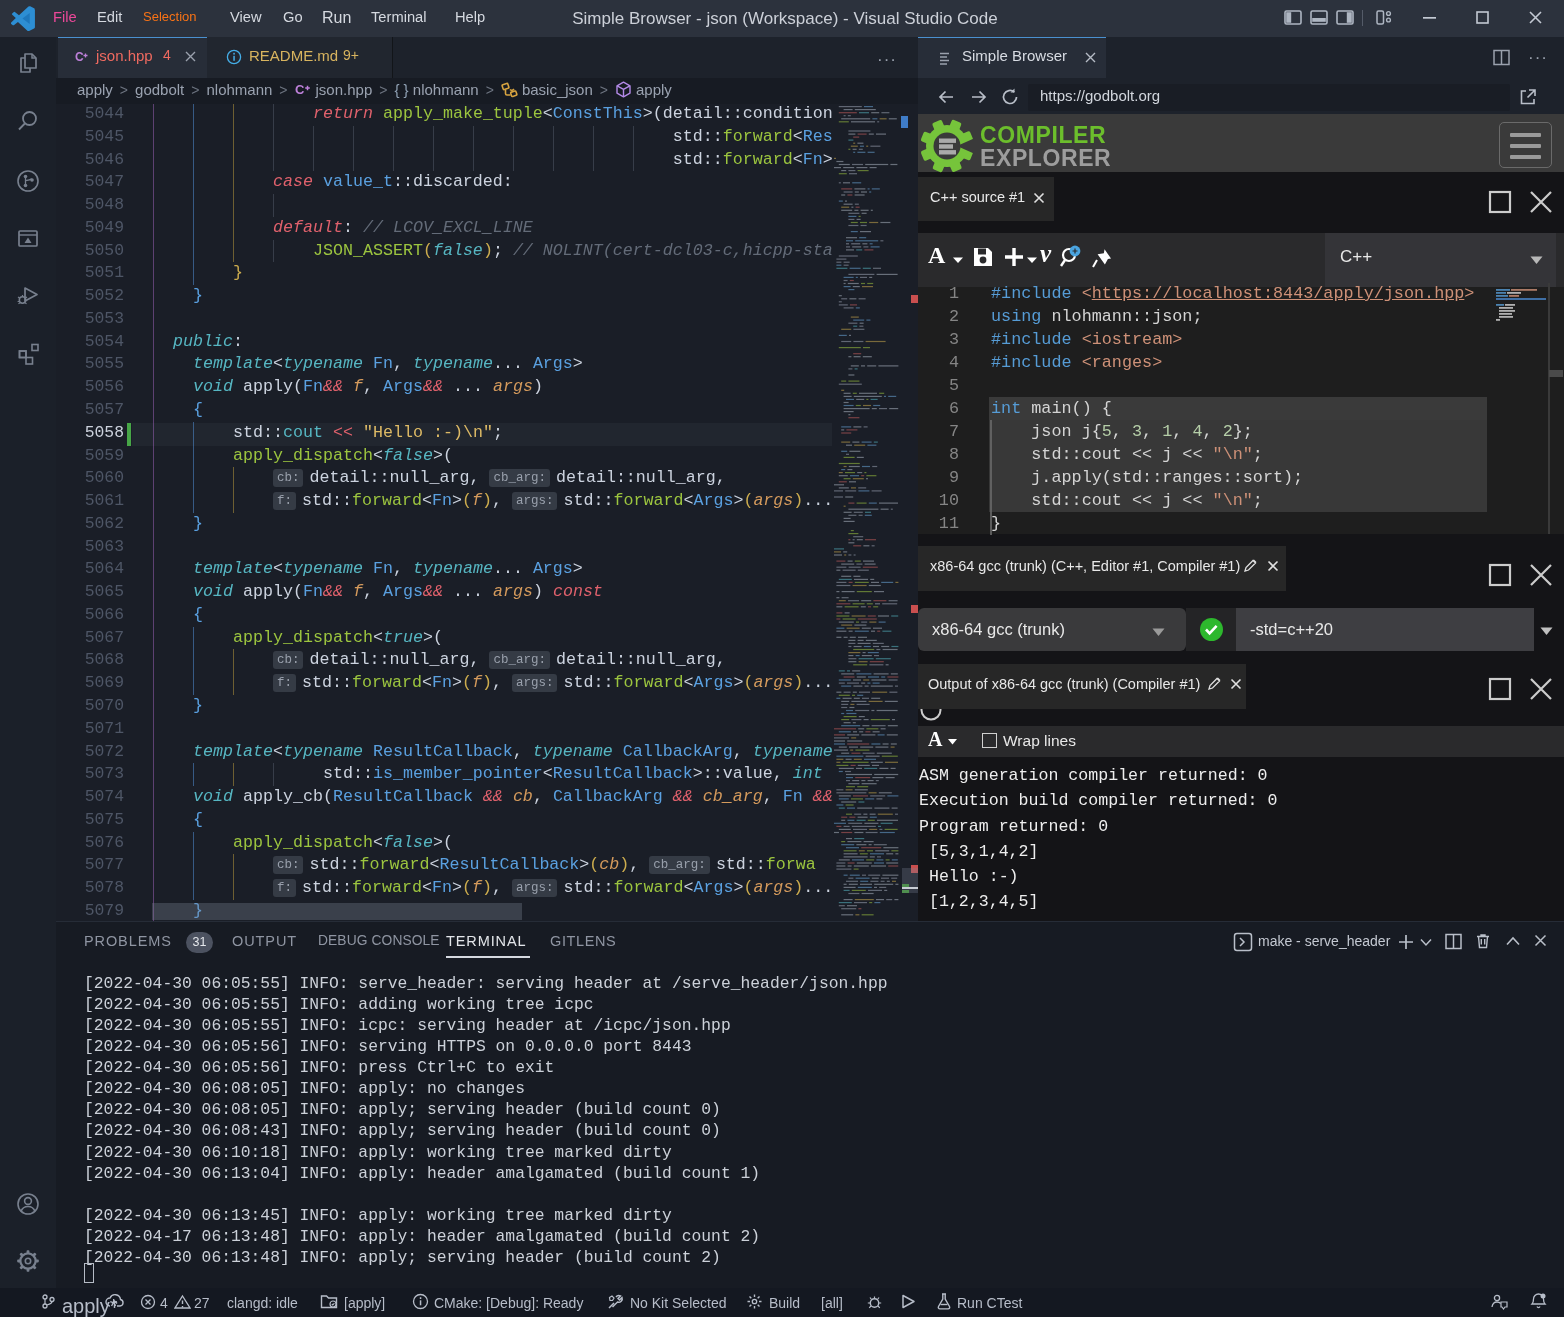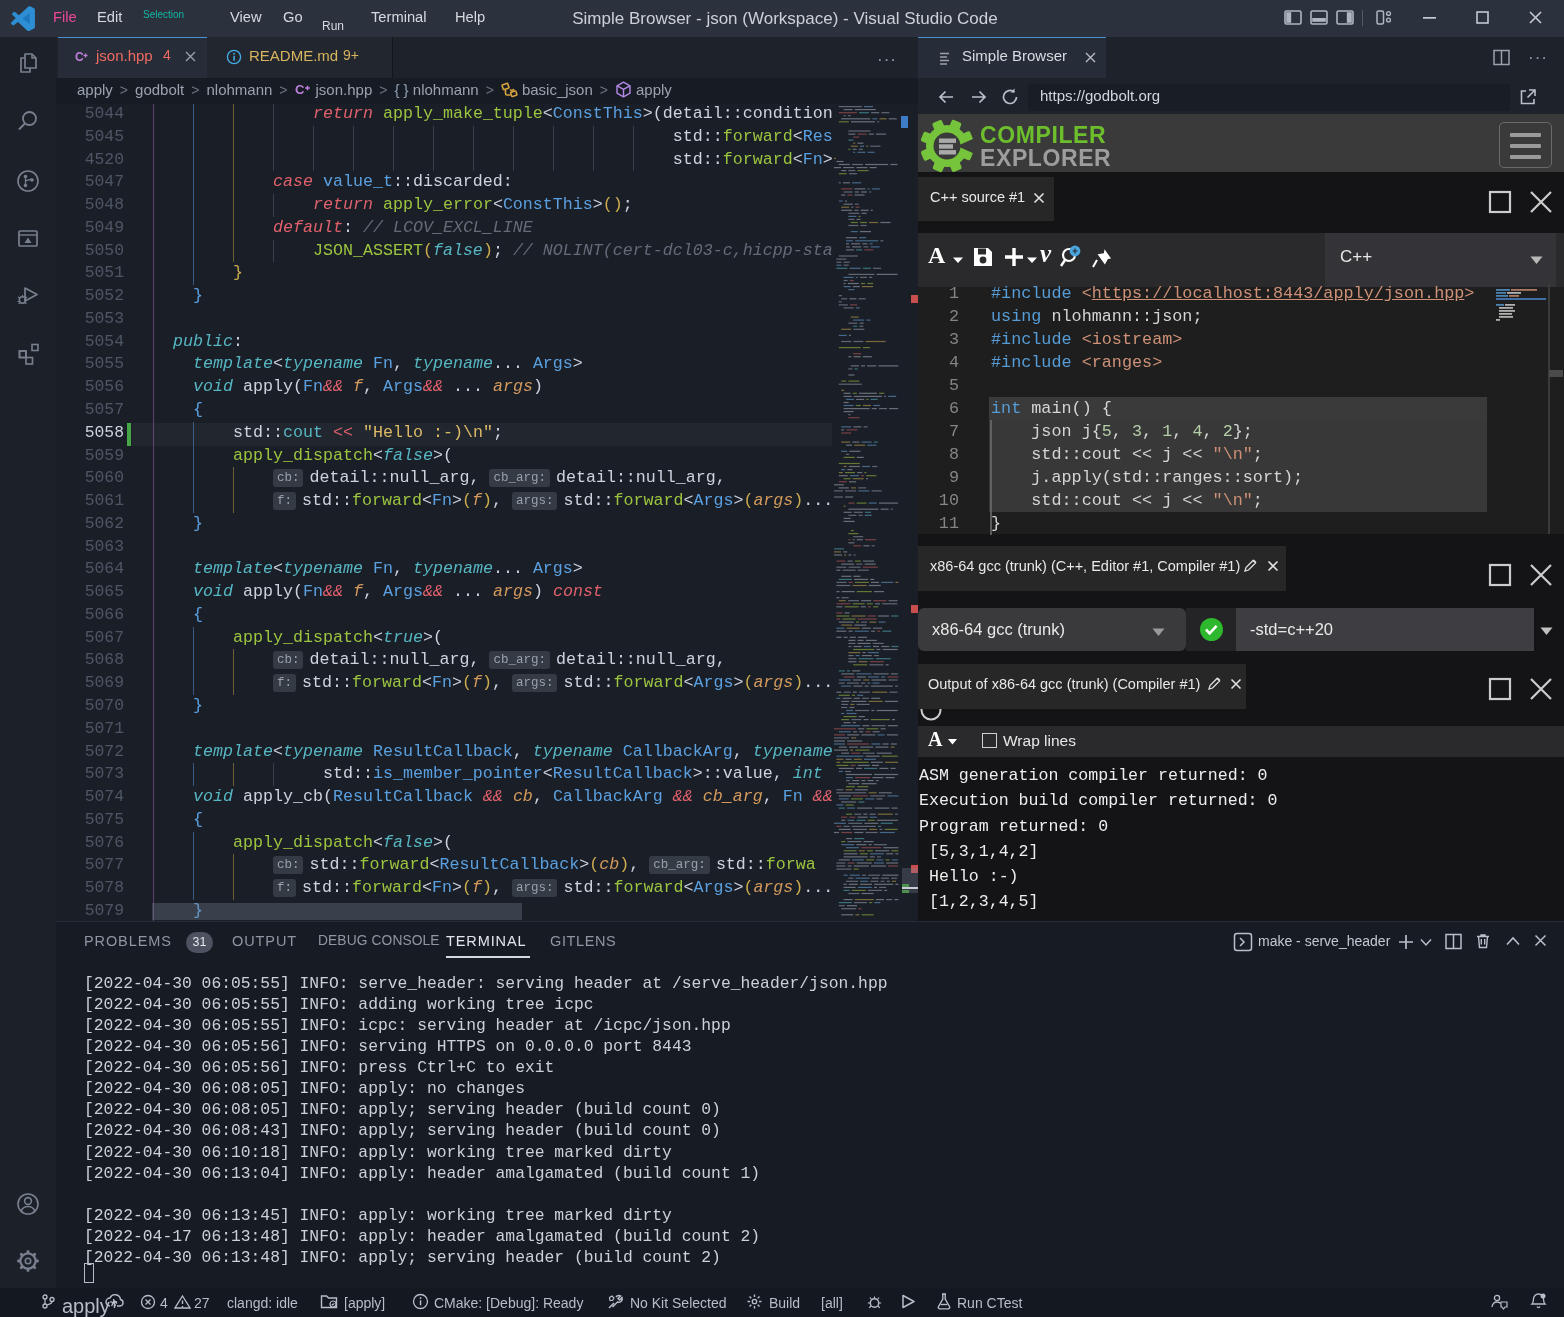--- a/index.html
+++ b/index.html
@@ -29,24 +29,24 @@
 svg{display:block}
 .bc svg{display:inline-block}
 </style></head><body>
 <div class="a" style="left:0px;top:0px;width:1564px;height:37px;background:#2c323d"></div>
 <svg class="a" style="left:11px;top:6px" width="25" height="25" viewBox="0 0 24 24">
 <path fill="#2d8ed3" d="M23.15 2.59 18.4.3a1.44 1.44 0 0 0-1.64.28l-9.1 8.3L3.7 5.87a.96.96 0 0 0-1.23.05L1.2 7.08a.96.96 0 0 0 0 1.42L4.63 11.6.2 15.76a.96.96 0 0 0 0 1.42l1.27 1.16c.34.31.85.33 1.22.05l3.97-3.01 9.1 8.3c.43.44 1.09.55 1.64.28l4.75-2.29c.5-.24.82-.75.82-1.31V3.9c0-.56-.32-1.07-.82-1.31z"></path>
 <path fill="#1e78bd" d="M17.94 17.4 11.03 12l6.91-5.4z"></path>
   </svg>
 <div class="a" style="left:53px;top:9px;width:90px;height:20px;font-size:14.7px;color:#ec4899;width:auto">File</div>
 <div class="a" style="left:97px;top:9px;width:90px;height:20px;font-size:14.7px;color:#d5d9e0;width:auto">Edit</div>
-<div class="a" style="left:143px;top:9px;width:90px;height:20px;font-size:10px;color:#14b8a6;width:auto">Selection</div>
+<div class="a" style="left:143px;top:9px;width:90px;height:20px;font-size:13px;color:#f97316;width:auto">Selection</div>
 <div class="a" style="left:230px;top:9px;width:90px;height:20px;font-size:14.7px;color:#d5d9e0;width:auto">View</div>
 <div class="a" style="left:283px;top:9px;width:90px;height:20px;font-size:14.7px;color:#d5d9e0;width:auto">Go</div>
-<div class="a" style="left:322px;top:19px;width:90px;height:20px;font-size:12px;color:#d5d9e0;width:auto">Run</div>
+<div class="a" style="left:322px;top:9px;width:90px;height:20px;font-size:16px;color:#d5d9e0;width:auto">Run</div>
 <div class="a" style="left:371px;top:9px;width:90px;height:20px;font-size:14.7px;color:#d5d9e0;width:auto">Terminal</div>
 <div class="a" style="left:455px;top:9px;width:90px;height:20px;font-size:14.7px;color:#d5d9e0;width:auto">Help</div>
 <div class="a" style="left:560px;top:9px;width:450px;height:20px;font-size:17px;color:#ccd0d8;text-align:center">Simple Browser - json (Workspace) - Visual Studio Code</div>
 <svg class="a" style="left:1283px;top:8px" width="20" height="20" viewBox="0 0 20 20">
     <rect x="2" y="3" width="16" height="13" rx="1.5" fill="none" stroke="#aeb6c2" stroke-width="1.6"></rect>
     <rect x="3.2" y="4.2" width="5" height="10.6" fill="#aeb6c2"></rect>
   </svg>
 <svg class="a" style="left:1309px;top:8px" width="20" height="20" viewBox="0 0 20 20">
     <rect x="2" y="3" width="16" height="13" rx="1.5" fill="none" stroke="#aeb6c2" stroke-width="1.6"></rect>
     <rect x="3.2" y="10" width="13.6" height="3.8" fill="#aeb6c2"></rect>
@@ -157,21 +157,21 @@
         <path d="M2.2 4.9 8.5 8.4l6.3-3.5M8.5 8.4v7.2"></path>
       </g>
     </svg><span>apply</span></div>
 <style>.bc s{text-decoration:none;color:#6d7480;margin:0 7px;font-size:14px}</style>
 <div class="a" style="left:56px;top:104px;width:776px;height:817px;background:#1a1e27;overflow:hidden"></div>
 <div class="a" style="left:132px;top:423px;width:700px;height:23px;background:#21262f"></div>
 <div class="a" style="left:127px;top:423px;width:3.5px;height:23px;background:#47a647"></div>
 <div class="a" style="left:56px;top:104px;width:68px;height:817px;overflow:hidden">
 <div class="num" style="top:-1px;color:#4e5666">5044</div>
 <div class="num" style="top:22px;color:#4e5666">5045</div>
-<div class="num" style="top:45px;color:#4e5666">4520</div>
+<div class="num" style="top:45px;color:#4e5666">5046</div>
 <div class="num" style="top:67px;color:#4e5666">5047</div>
 <div class="num" style="top:90px;color:#4e5666">5048</div>
 <div class="num" style="top:113px;color:#4e5666">5049</div>
 <div class="num" style="top:136px;color:#4e5666">5050</div>
 <div class="num" style="top:158px;color:#4e5666">5051</div>
 <div class="num" style="top:181px;color:#4e5666">5052</div>
 <div class="num" style="top:204px;color:#4e5666">5053</div>
 <div class="num" style="top:227px;color:#4e5666">5054</div>
 <div class="num" style="top:249px;color:#4e5666">5055</div>
 <div class="num" style="top:272px;color:#4e5666">5056</div>
@@ -221,21 +221,20 @@
 <div class="gl" style="left:280px;top:22px;height:45px;background:rgba(90,100,115,0.45)"></div>
 <div class="gl" style="left:320px;top:22px;height:45px;background:rgba(90,100,115,0.45)"></div>
 <div class="gl" style="left:360px;top:22px;height:45px;background:rgba(90,100,115,0.45)"></div>
 <div class="gl" style="left:400px;top:22px;height:45px;background:rgba(90,100,115,0.45)"></div>
 <div class="gl" style="left:440px;top:22px;height:45px;background:rgba(90,100,115,0.45)"></div>
 <div class="gl" style="left:480px;top:22px;height:45px;background:rgba(90,100,115,0.45)"></div>
 <div class="cl" style="top:-1px">                <span class="kr">return</span> <span class="fn">apply_make_tuple</span>&lt;<span class="ty">ConstThis</span>&gt;(detail::conditional_static_cast</div>
 <div class="cl" style="top:22px">                                                    std::<span class="fn">forward</span>&lt;<span class="ty">Res</span></div>
 <div class="cl" style="top:45px">                                                    std::<span class="fn">forward</span>&lt;<span class="ty">Fn</span>&gt;</div>
 <div class="cl" style="top:67px">            <span class="kr">case</span> <span class="ty">value_t</span>::discarded:</div>
-<div class="cl" style="top:90px">                <span class="kr">return</span> <span class="fn">apply_error</span>&lt;<span class="ty">ConstThis</span>&gt;<span class="pb">()</span>;</div>
 <div class="cl" style="top:113px">            <span class="kr">default</span>: <span class="cm">// LCOV_EXCL_LINE</span></div>
 <div class="cl" style="top:136px">                <span class="fn">JSON_ASSERT</span><span class="pb">(</span><span class="kc">false</span><span class="pb">)</span>; <span class="cm">// NOLINT(cert-dcl03-c,hicpp-static</span></div>
 <div class="cl" style="top:158px">        <span class="pb">}</span></div>
 <div class="cl" style="top:181px">    <span class="bb">}</span></div>
 <div class="cl" style="top:227px">  <span class="kc">public</span>:</div>
 <div class="cl" style="top:249px">    <span class="kc">template</span>&lt;<span class="kc">typename</span> <span class="ty">Fn</span>, <span class="kc">typename</span>... <span class="ty">Args</span>&gt;</div>
 <div class="cl" style="top:272px">    <span class="kc">void</span> apply(<span class="ty">Fn</span><span class="kr">&amp;&amp;</span> <span class="orn">f</span>, <span class="ty">Args</span><span class="kr">&amp;&amp;</span> ... <span class="orn">args</span>)</div>
 <div class="cl" style="top:295px">    <span class="bb">{</span></div>
 <div class="cl" style="top:318px">        std::<span class="kn">cout</span> <span class="kr">&lt;&lt;</span> <span class="st">"Hello :-)\n"</span>;</div>
 <div class="cl" style="top:341px">        <span class="fn">apply_dispatch</span>&lt;<span class="kc">false</span>&gt;(</div>

